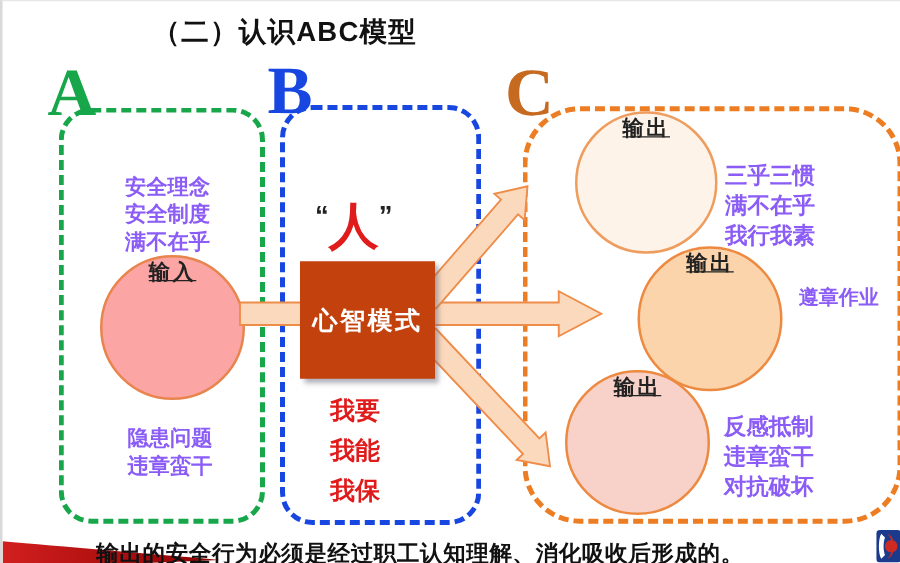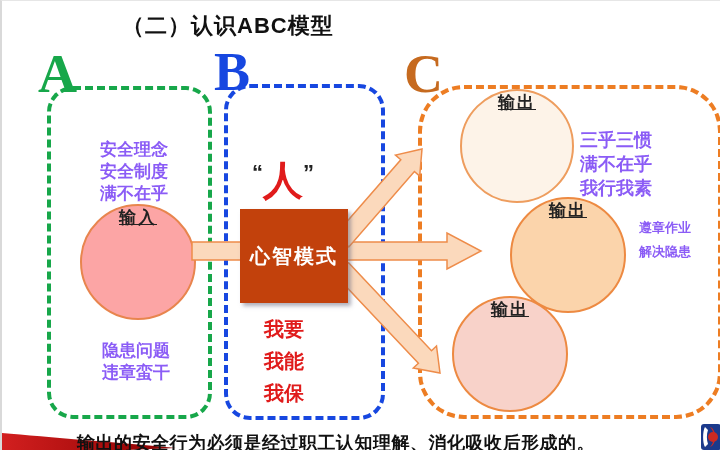--- a/index.html
+++ b/index.html
@@ -33,21 +33,21 @@
   .circle.out1{left:458px;top:88px;width:110px;height:110px;background:#fdf3e8;border:2px solid #ee9d5e;}
   .circle.out2{left:508px;top:196px;width:112px;height:112px;background:#fbd4ab;border:2px solid #ed8a42;}
   .circle.out3{left:450px;top:295px;width:112px;height:112px;background:#f8d2c9;border:2px solid #ed8a42;}
   
   .tb{position:absolute;z-index:6;font-size:17px;font-weight:600;color:#8b5cf6;line-height:22px;
     text-align:center;white-space:nowrap;}
   .tb span{display:block;}
   .tb.a-top{left:98px;top:138px;}
   .tb.a-bottom{left:100px;top:322px;margin-top:17px;}
   .tb.c1{left:578px;top:127px;font-size:18px;line-height:24px;}
-  .tb.c2{left:637px;top:215px;font-size:13px;line-height:24px;}
+  .tb.c2{left:637px;top:226px;font-size:16px;line-height:24px;}
   .tb.c3{left:577px;top:328px;font-size:18px;line-height:24px;}
   
   .person{position:absolute;left:250px;top:152px;z-index:6;white-space:nowrap;}
   .person .q{font-size:22px;font-weight:bold;color:#222;vertical-align:14px;}
   .person .p{font-size:40px;font-weight:bold;color:#e01b1b;font-family:"Liberation Serif","DejaVu Serif",serif;}
   
   .mindbox{position:absolute;left:238px;top:208px;width:108px;height:94px;background:#c2410c;z-index:5;
     display:flex;align-items:center;justify-content:center;color:#fff;font-size:20px;font-weight:bold;
     letter-spacing:2px;box-shadow:3px 3px 4px rgba(110,110,130,0.55);}
   
@@ -116,21 +116,25 @@
     <span>输出</span>
   </div>
 
   <div class="tb c1">
     <span>三乎三惯</span>
     <span>满不在乎</span>
     <span>我行我素</span>
   </div>
   <div class="tb c2">
     <span>遵章作业</span>
-    <span>解决隐患</span>
+  </div>
+  <div class="tb c3">
+    <span>反感抵制</span>
+    <span>违章蛮干</span>
+    <span>对抗破坏</span>
   </div>
 
   <div class="footer">输出的安全行为必须是经过职工认知理解、消化吸收后形成的。</div>
 
   <svg class="swoosh" width="200" height="22" viewBox="0 0 200 22">
     <defs>
       <linearGradient id="sw" x1="0" y1="0" x2="1" y2="0">
         <stop offset="0" stop-color="#d21f1f"></stop>
         <stop offset="1" stop-color="#8b0000"></stop>
       </linearGradient>

